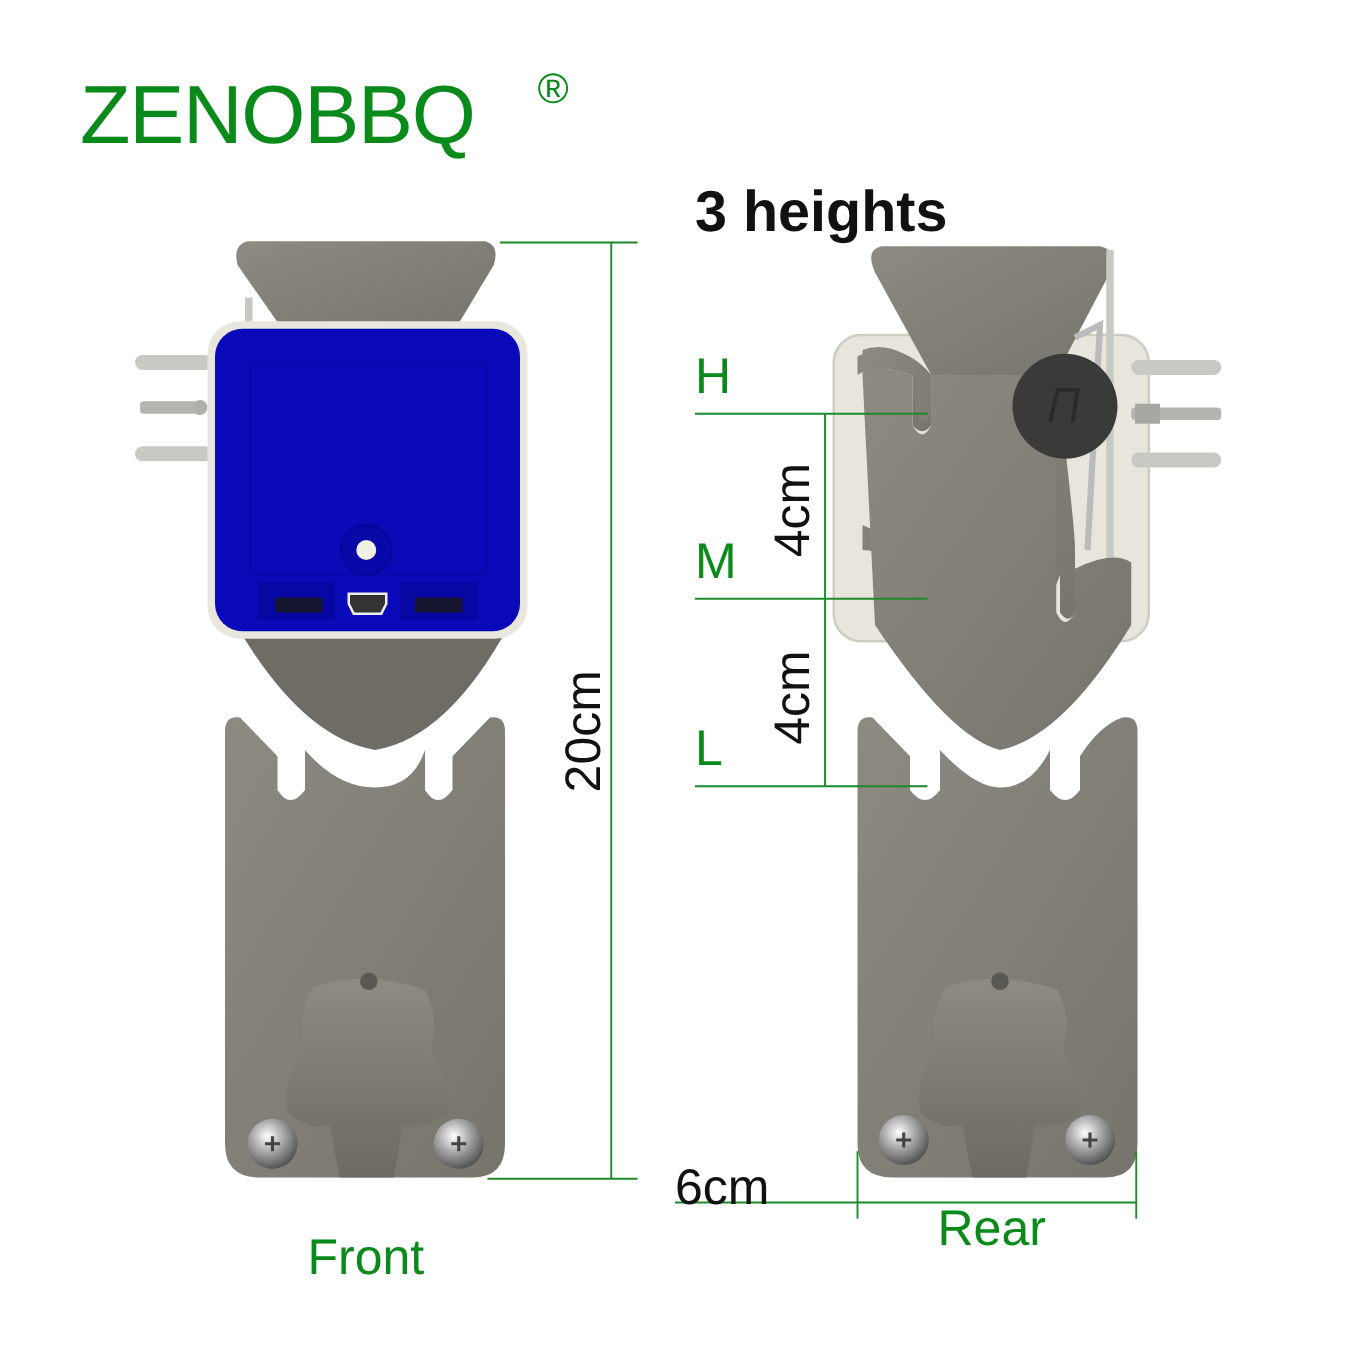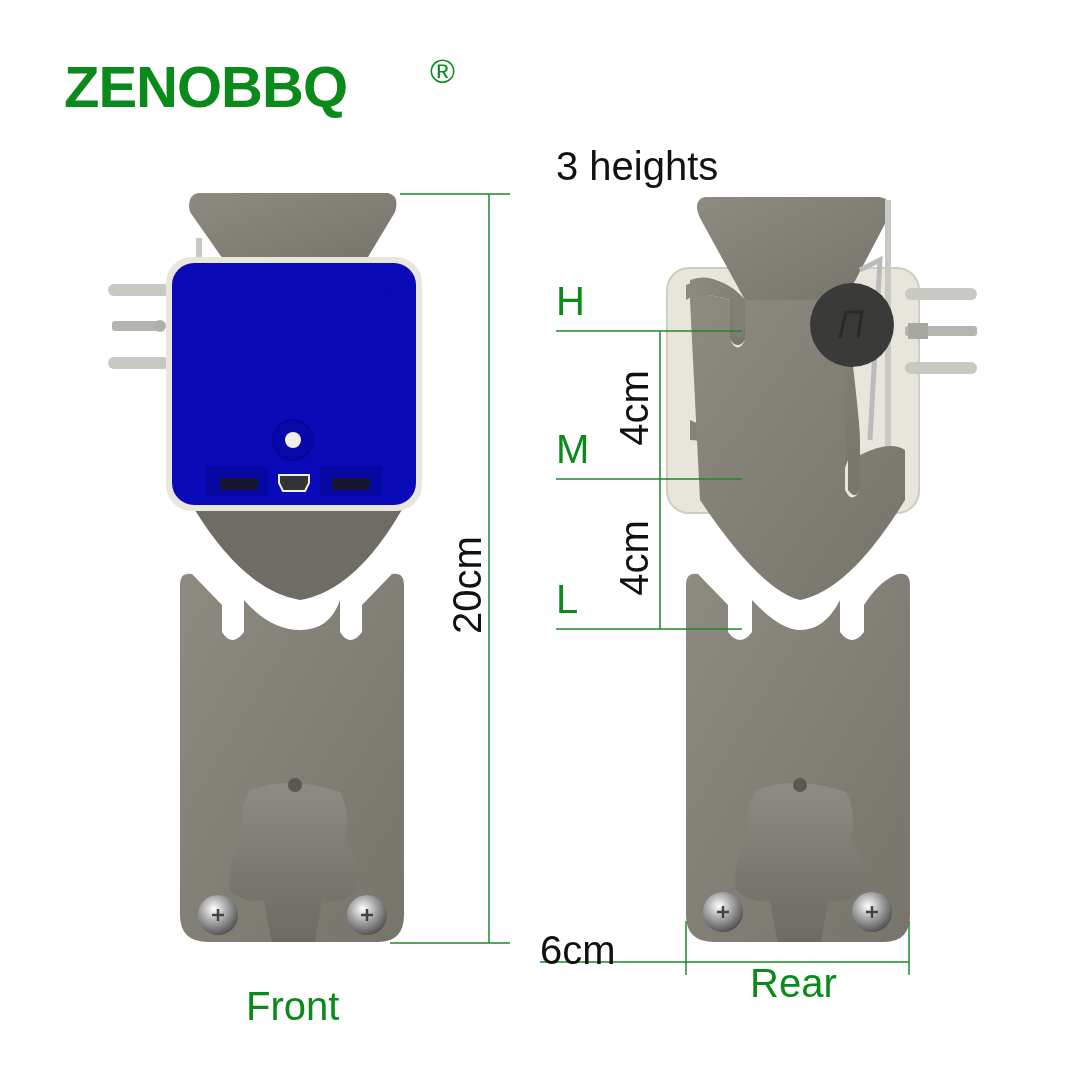--- a/index.html
+++ b/index.html
@@ -1,20 +1,20 @@
 <!DOCTYPE html>
 <html><head>
 <meta charset="utf-8">
 <style>
   html, body { margin:0; padding:0; background:#ffffff; }
   body { width:1080px; height:1080px; position:relative; overflow:hidden; font-family:"Liberation Sans", sans-serif; }
   .abs { position:absolute; }
-  .logo { left:64px; top:58px; font-weight:bold; font-size:58px; letter-spacing:-1px; color:#0a8a1a; line-height:1; }
+  .logo { left:64px; top:58px; font-weight:normal; font-size:66px; letter-spacing:-1px; color:#0a8a1a; line-height:1; }
   .logo-reg { left:430px; top:54px; font-size:34px; color:#0a8a1a; line-height:1; }
-  .heading { left:556px; top:146px; font-weight:normal; font-size:40px; color:#111; line-height:1; }
+  .heading { left:556px; top:146px; font-weight:bold; font-size:46px; color:#111; line-height:1; }
   .green-label { color:#0a8a1a; font-size:40px; line-height:1; }
   .black-label { color:#111; font-size:40px; line-height:1; }
   .rot { transform:rotate(-90deg); transform-origin:center center; white-space:nowrap; }
   svg { position:absolute; left:0; top:0; }
 </style>
 </head>
 <body>
 
 <div class="abs logo">ZENOBBQ</div>
 <div class="abs logo-reg">®</div>

